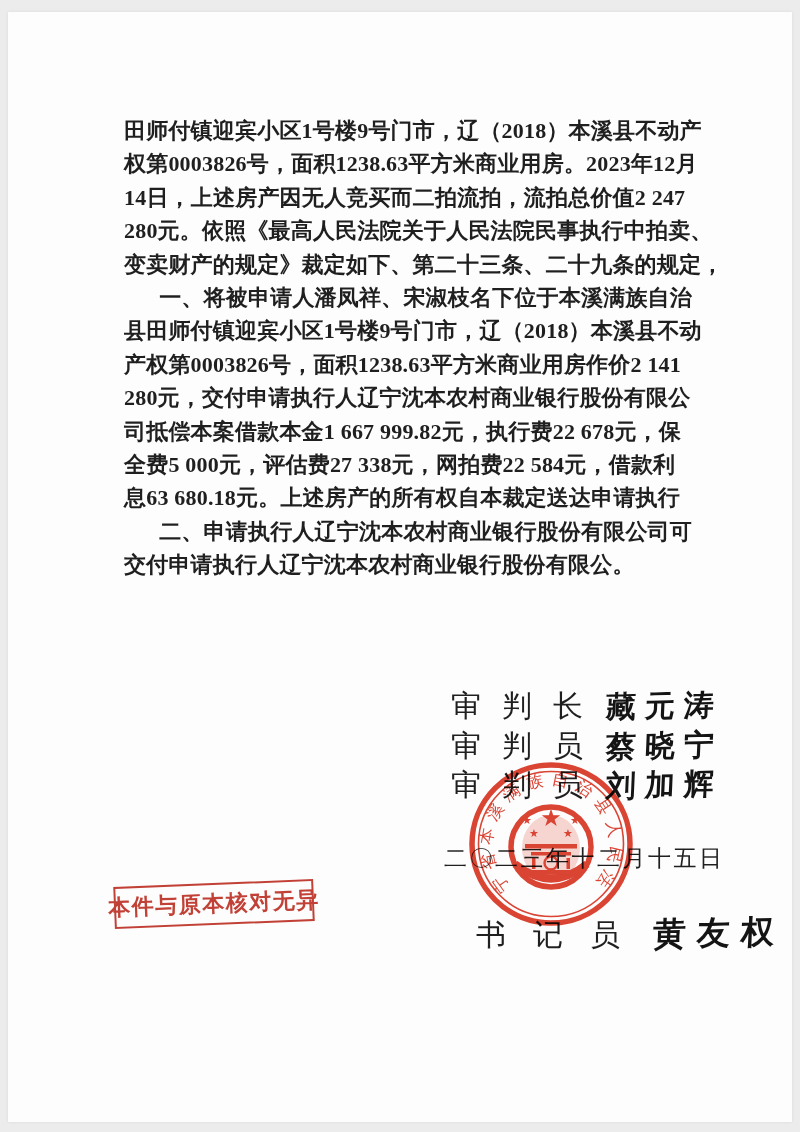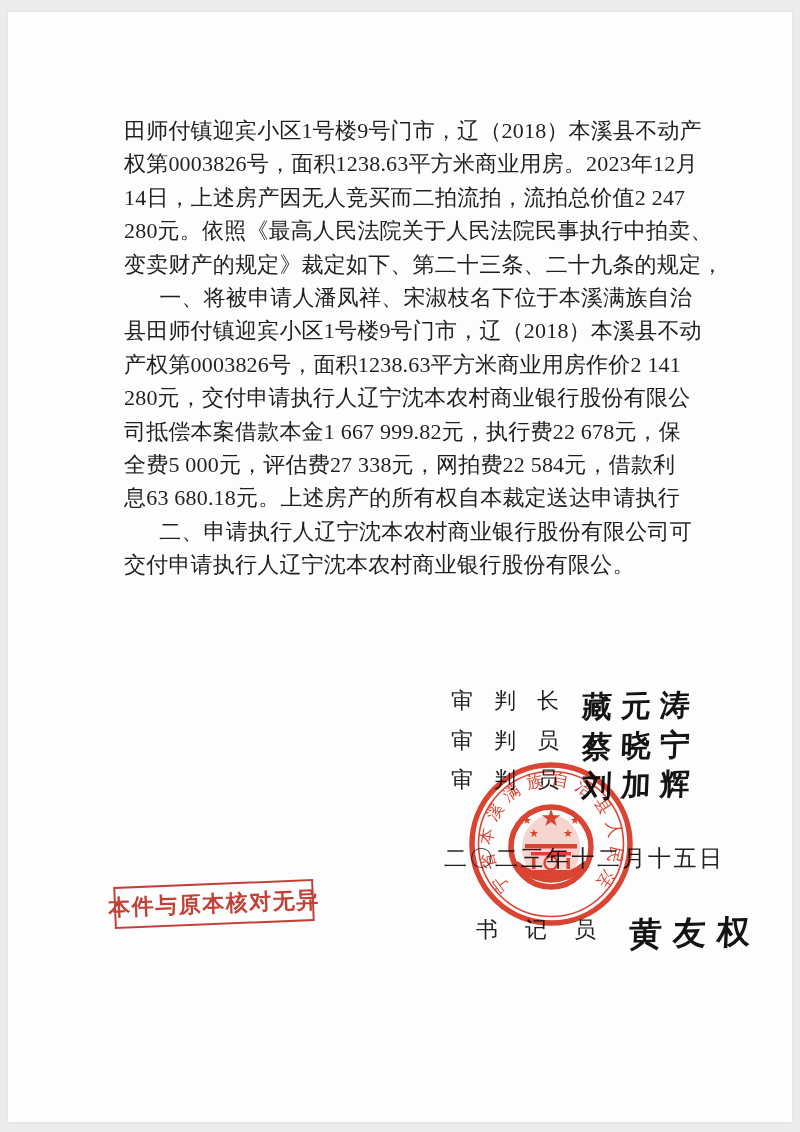--- a/index.html
+++ b/index.html
@@ -12,27 +12,27 @@
   .paper{
     position:absolute;left:8px;top:12px;width:784px;height:1110px;
     background:var(--color-paper,#fdfdfd);
     box-shadow:0 0 3px rgba(0,0,0,.08);
   }
   
   .doc-body{
     position:absolute;left:116px;top:102px;width:592px;
     color:var(--color-ink,#1f1f1f);
     font-size:22px;line-height:33.4px;letter-spacing:.2px;
-    text-align:left;white-space:nowrap;
+    text-align:left;white-space:nowrap;font-weight:bold;
   }
   .doc-line{height:33.4px;}
   .doc-line.indent{text-indent:1.6em;}
   
   .sig-row{position:absolute;left:443px;display:flex;align-items:flex-start;color:var(--color-ink,#1f1f1f);}
-  .sig-label{font-size:22px;letter-spacing:21px;white-space:nowrap;}
+  .sig-label{font-size:30px;letter-spacing:21px;white-space:nowrap;}
   .sig-name{
     font-size:30px;font-weight:bold;letter-spacing:9px;white-space:nowrap;
     margin-left:2px;transform:rotate(-1.5deg) skewX(-4deg);color:#141414;
   }
   .row-judge1{top:674px;}
   .row-judge2{top:714px;}
   .row-judge3{top:753px;}
   .date-line{
     position:absolute;left:436px;top:831px;
     font-size:23px;letter-spacing:2.5px;color:var(--color-ink,#1f1f1f);

